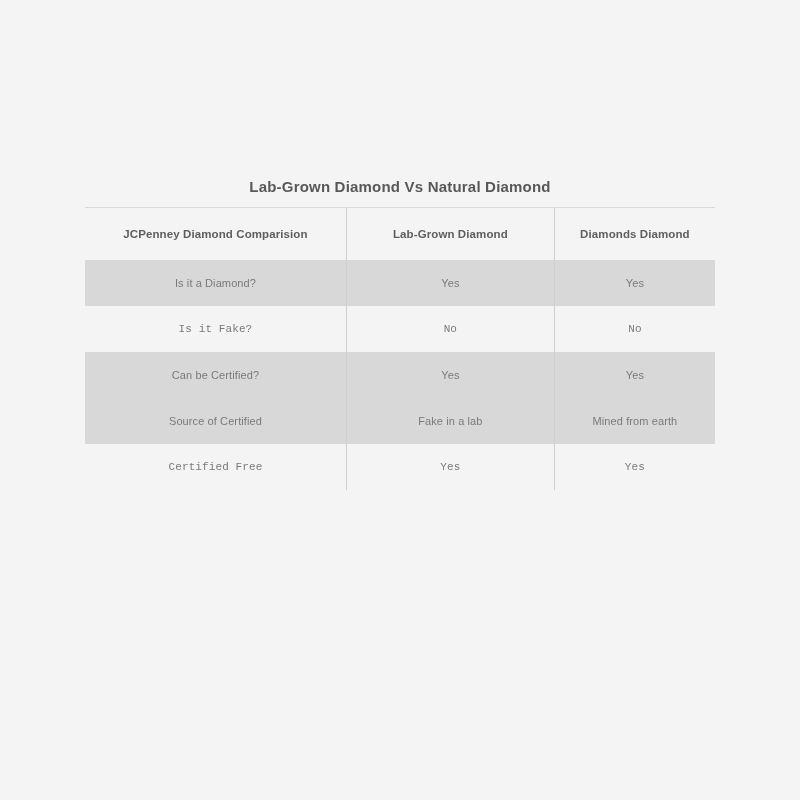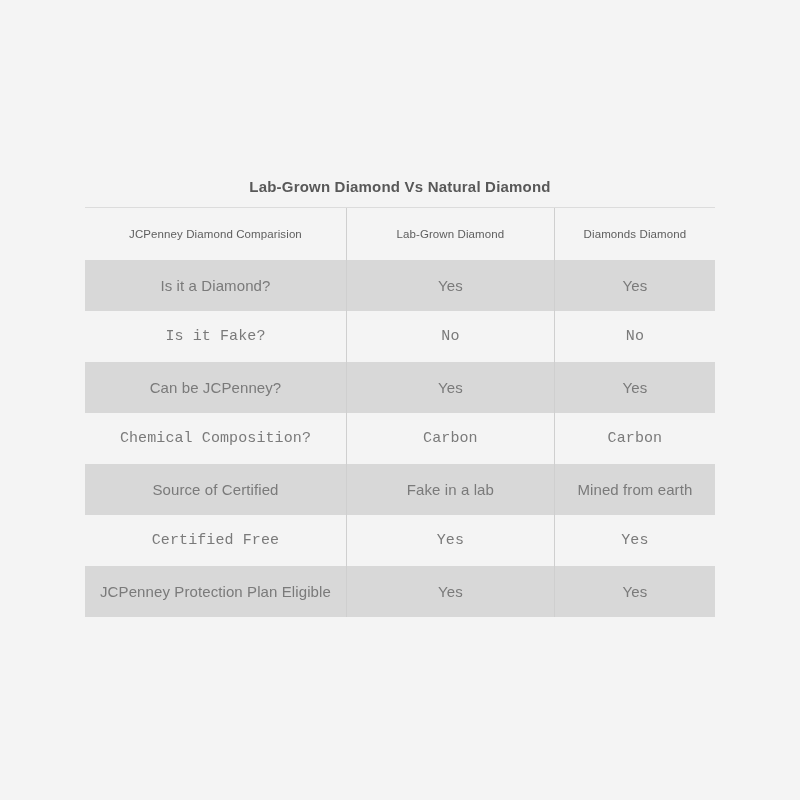--- a/index.html
+++ b/index.html
@@ -44,30 +44,30 @@
     border-collapse: collapse;
     table-layout: fixed;
   }
 
   table.compare col.c1 { width: 41.5%; }
   table.compare col.c2 { width: 33%; }
   table.compare col.c3 { width: 25.5%; }
 
   table.compare th {
     font-size: 11.5px;
-    font-weight: normal;
+    font-weight: bold;
     color: #5e5e5e;
     text-align: center;
     padding: 20px 6px 20px 6px;
     background: transparent;
     letter-spacing: 0.1px;
   }
 
   table.compare td {
-    font-size: 15px;
+    font-size: 11px;
     font-weight: normal;
     color: #7a7a7a;
     text-align: center;
     padding: 17px 6px 17px 6px;
     letter-spacing: 0.1px;
   }
 
   table.compare tbody tr.shaded td {
     background: #d8d8d8;
   }
@@ -112,41 +112,31 @@
             <td>Is it a Diamond?</td>
             <td class="col-sep">Yes</td>
             <td class="col-sep">Yes</td>
           </tr>
           <tr class="plain">
             <td>Is it Fake?</td>
             <td class="col-sep">No</td>
             <td class="col-sep">No</td>
           </tr>
           <tr class="shaded">
-            <td>Can be JCPenney?</td>
+            <td>Can be Certified?</td>
             <td class="col-sep">Yes</td>
             <td class="col-sep">Yes</td>
-          </tr>
-          <tr class="plain">
-            <td>Chemical Composition?</td>
-            <td class="col-sep">Carbon</td>
-            <td class="col-sep">Carbon</td>
           </tr>
           <tr class="shaded">
             <td>Source of Certified</td>
             <td class="col-sep">Fake in a lab</td>
             <td class="col-sep">Mined from earth</td>
           </tr>
           <tr class="plain">
             <td>Certified Free</td>
             <td class="col-sep">Yes</td>
             <td class="col-sep">Yes</td>
           </tr>
-          <tr class="shaded">
-            <td>JCPenney Protection Plan Eligible</td>
-            <td class="col-sep">Yes</td>
-            <td class="col-sep">Yes</td>
-          </tr>
         </tbody>
     </table>
 
   </div>
 </div>
 
 </body></html>

